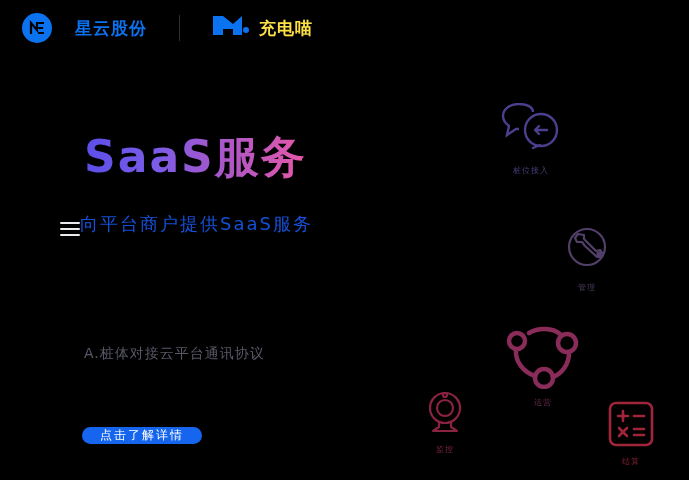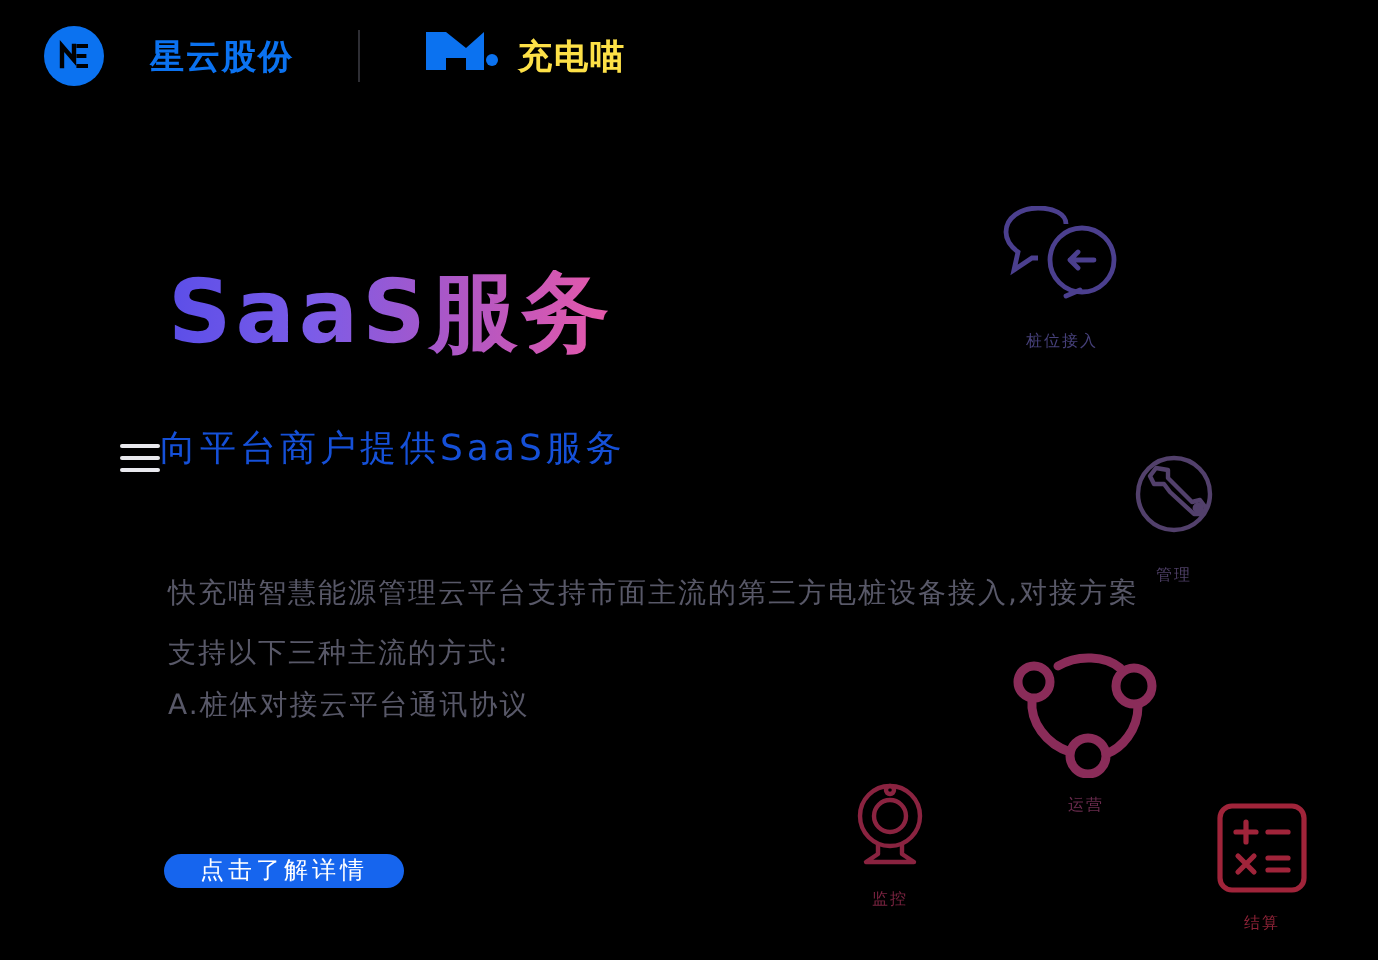--- a/index.html
+++ b/index.html
@@ -218,21 +218,20 @@
 
   <div class="hero-sub-row">
     <span class="hamburger">
       <i></i>
         <i></i>
         <i></i>
     </span>
     <span class="hero-sub">向平台商户提供SaaS服务</span>
   </div>
 
-  <div class="hero-body">快充喵智慧能源管理云平台支持市面主流的第三方电桩设备接入,对接方案支持以下三种主流的方式:</div>
 
   <div class="hero-list">
     <div>A.桩体对接云平台通讯协议</div>
   </div>
 
   <button class="cta-button">点击了解详情</button>
 </div>
 
 <div class="deco">
 

